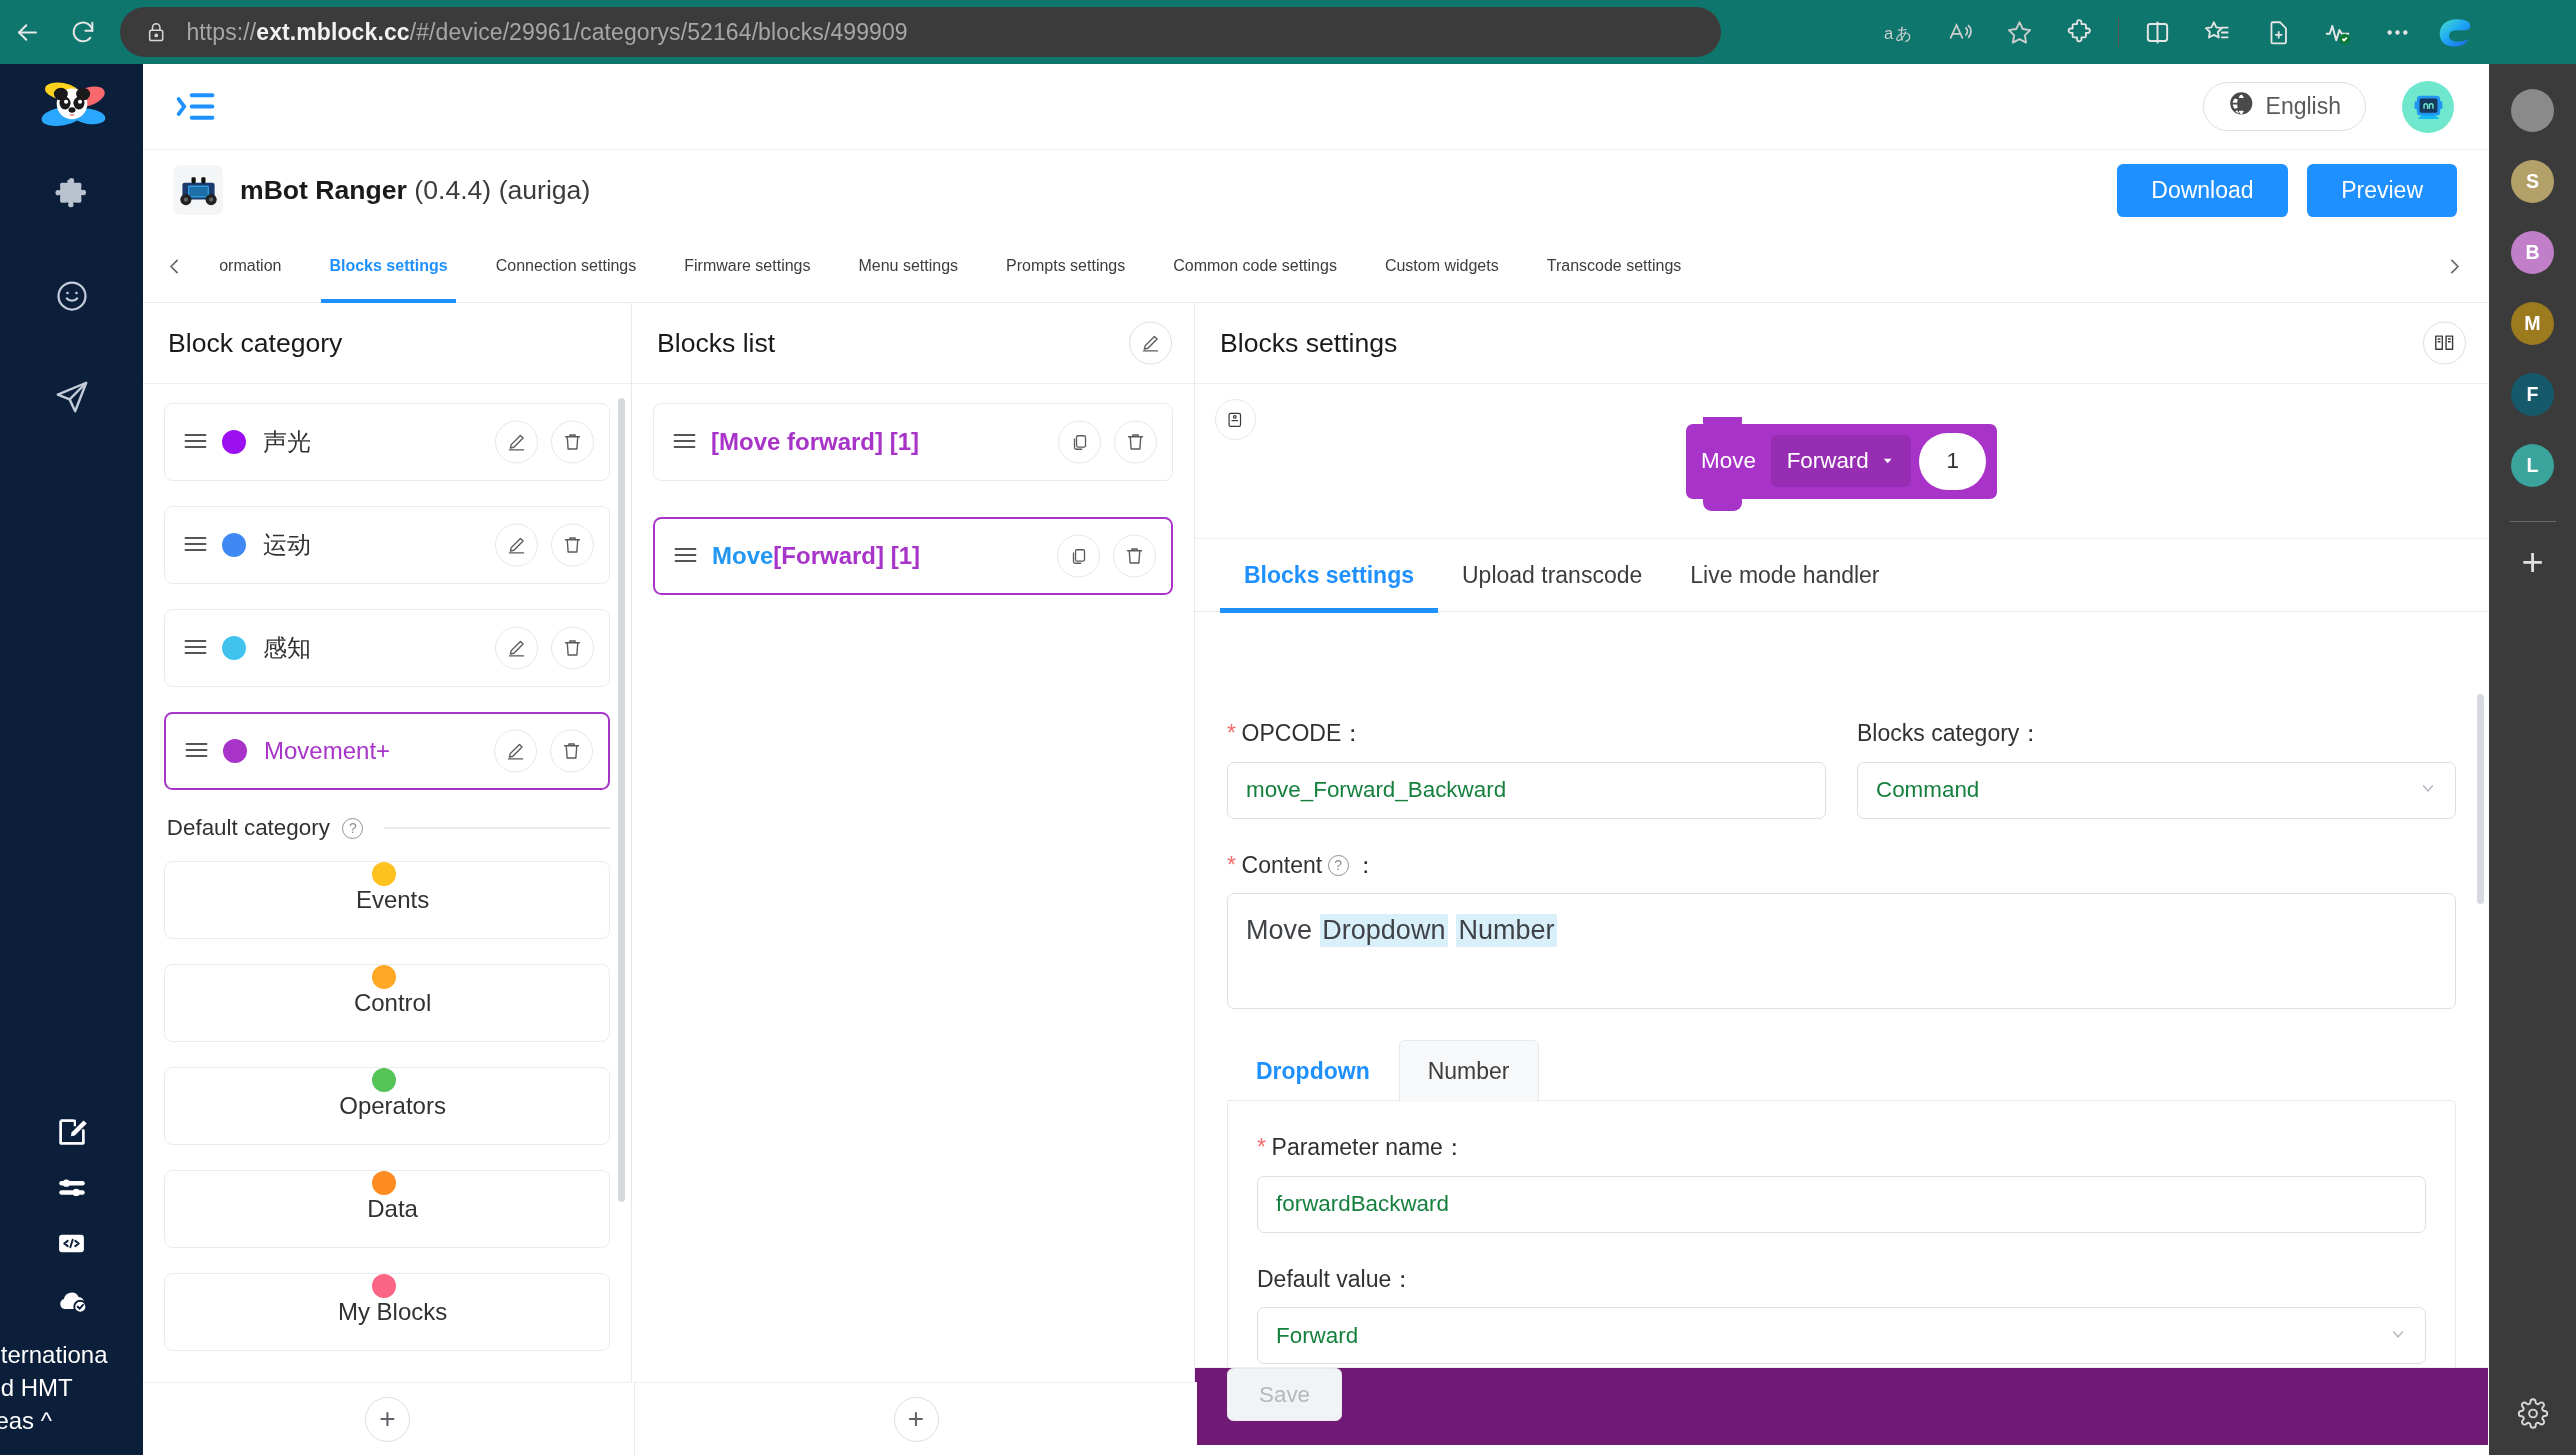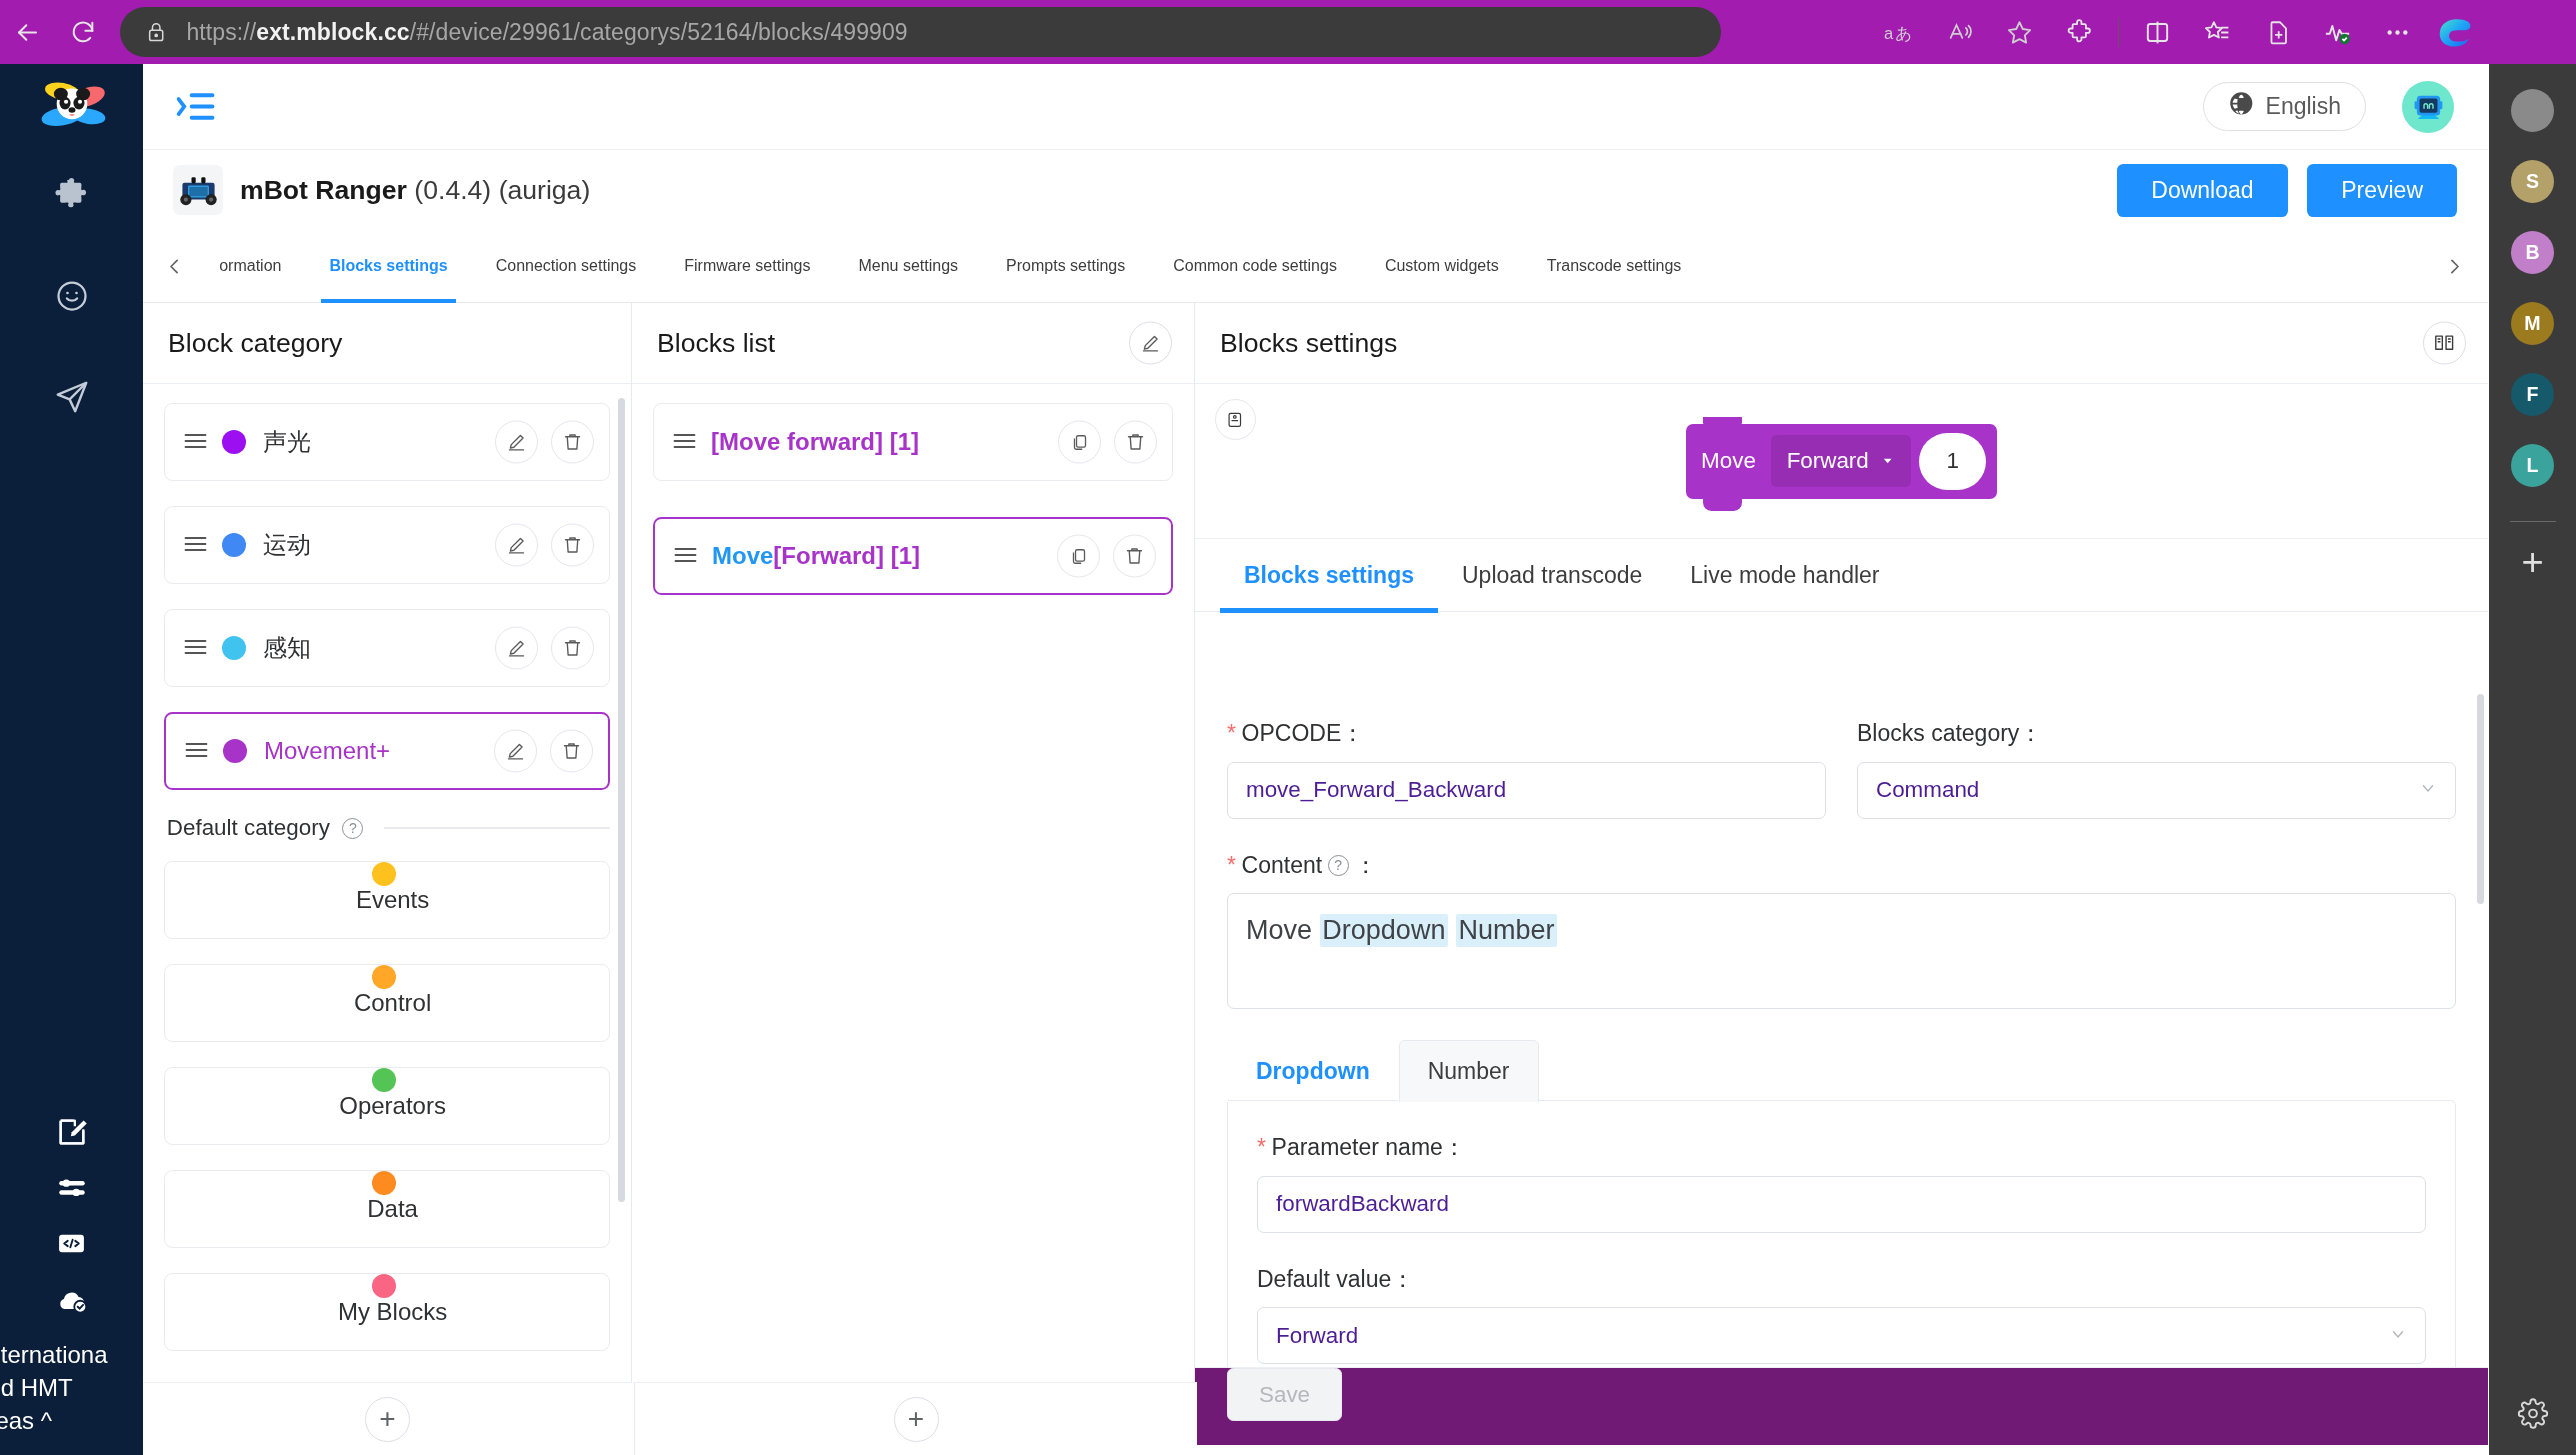--- a/index.html
+++ b/index.html
@@ -12,21 +12,21 @@
 
   
   .browser {
     position: absolute; left: 0; top: 0;
     width: 2576px; height: 1455px;
     background: #323232;
   }
   .toolbar {
     position: absolute; left: 0; top: 0;
     width: 2576px; height: 64px;
-    background: #a21caf;
+    background: #0f766e;
     display: flex; align-items: center;
   }
   .tb-btn {
     width: 55px; height: 55px;
     display: flex; align-items: center; justify-content: center;
     color: #e6e6e6;
     flex: none;
   }
   .tb-btn svg { display:block; }
   .omnibox {
@@ -310,21 +310,21 @@
 
   
   .form { position:absolute; left:0; right:0; top: 384px; bottom: 78px; overflow:hidden; padding: 0 32px 0 32px; }
   .frow { display:flex; gap: 31px; margin-top: 31px; }
   .fcol { flex:1; min-width:0; }
   .flabel { font-size: 23px; color: #303133; margin-bottom: 12.6px; display:flex; align-items:center; gap: 5.6px;}
   .req { color:#f56c6c; font-size: 23px; }
   .input {
     height: 57px; border: 1.4px solid #dcdfe6; border-radius: 7px;
     display:flex; align-items:center; padding: 0 18px;
-    font-size: 22.4px; color: #4c1d95; background:#fff;
+    font-size: 22.4px; color: #15803d; background:#fff;
     position: relative;
   }
   .input .chev { position:absolute; right: 18px; color:#b6bac0; }
   .textarea {
     min-height: 116px; border: 1.4px solid #dcdfe6; border-radius: 7px;
     padding: 17px 18px; font-size: 27px; color:#3f4246; background:#fff;
     line-height: 1.45;
   }
   .tok { background:#d9f0fb; padding: 1.4px 2.8px; border-radius: 2.1px; }
   .qmark {

